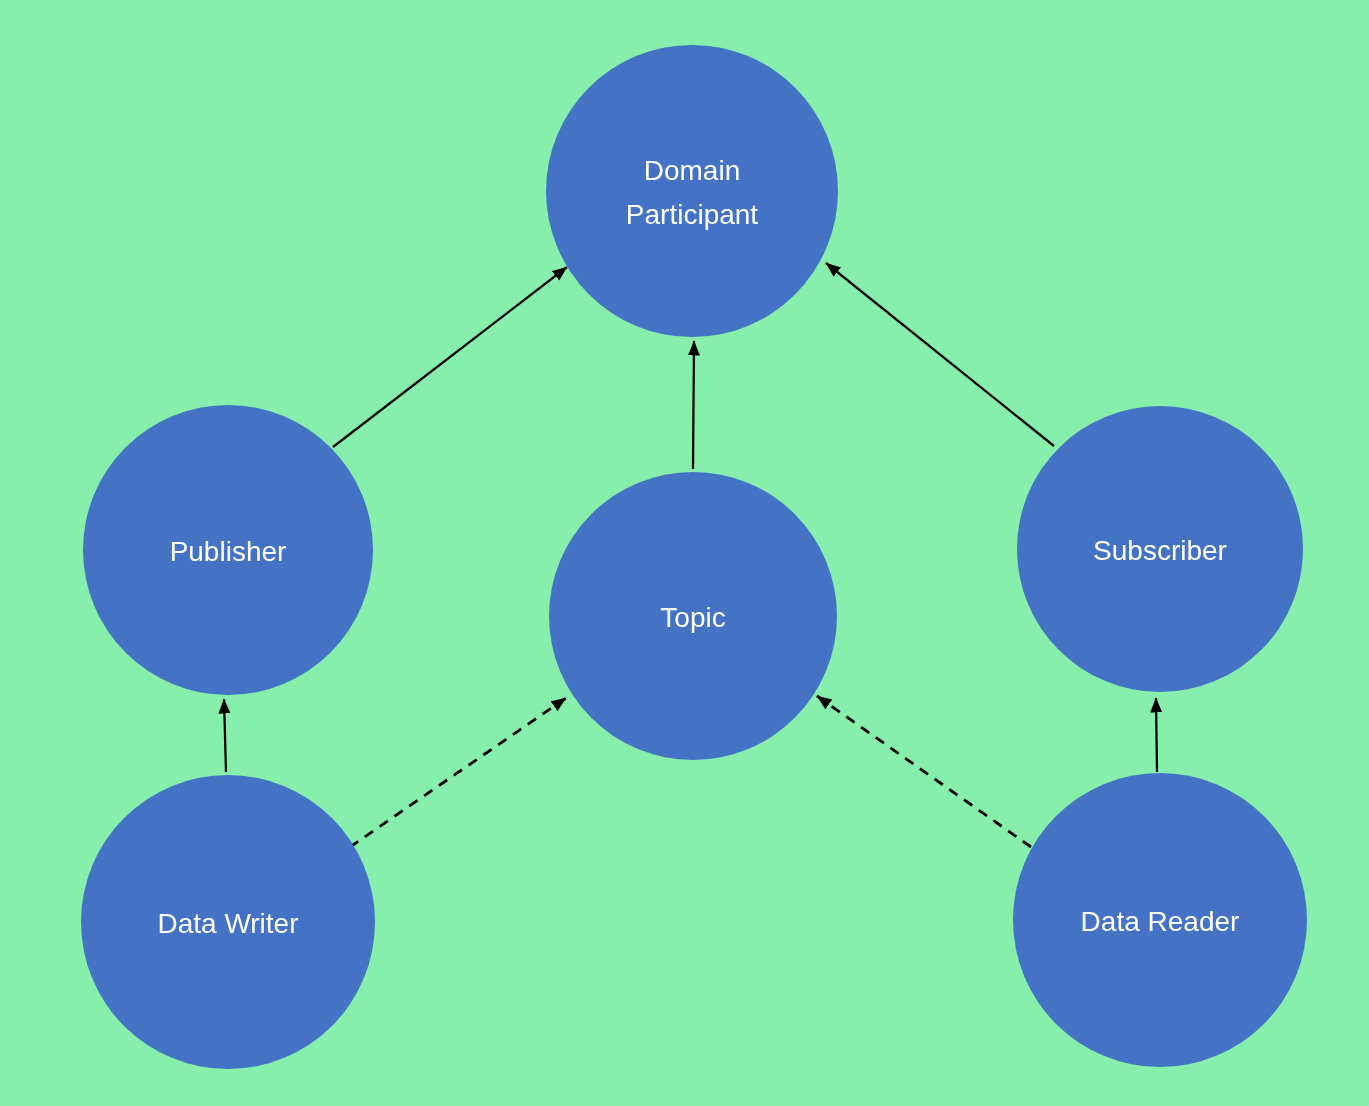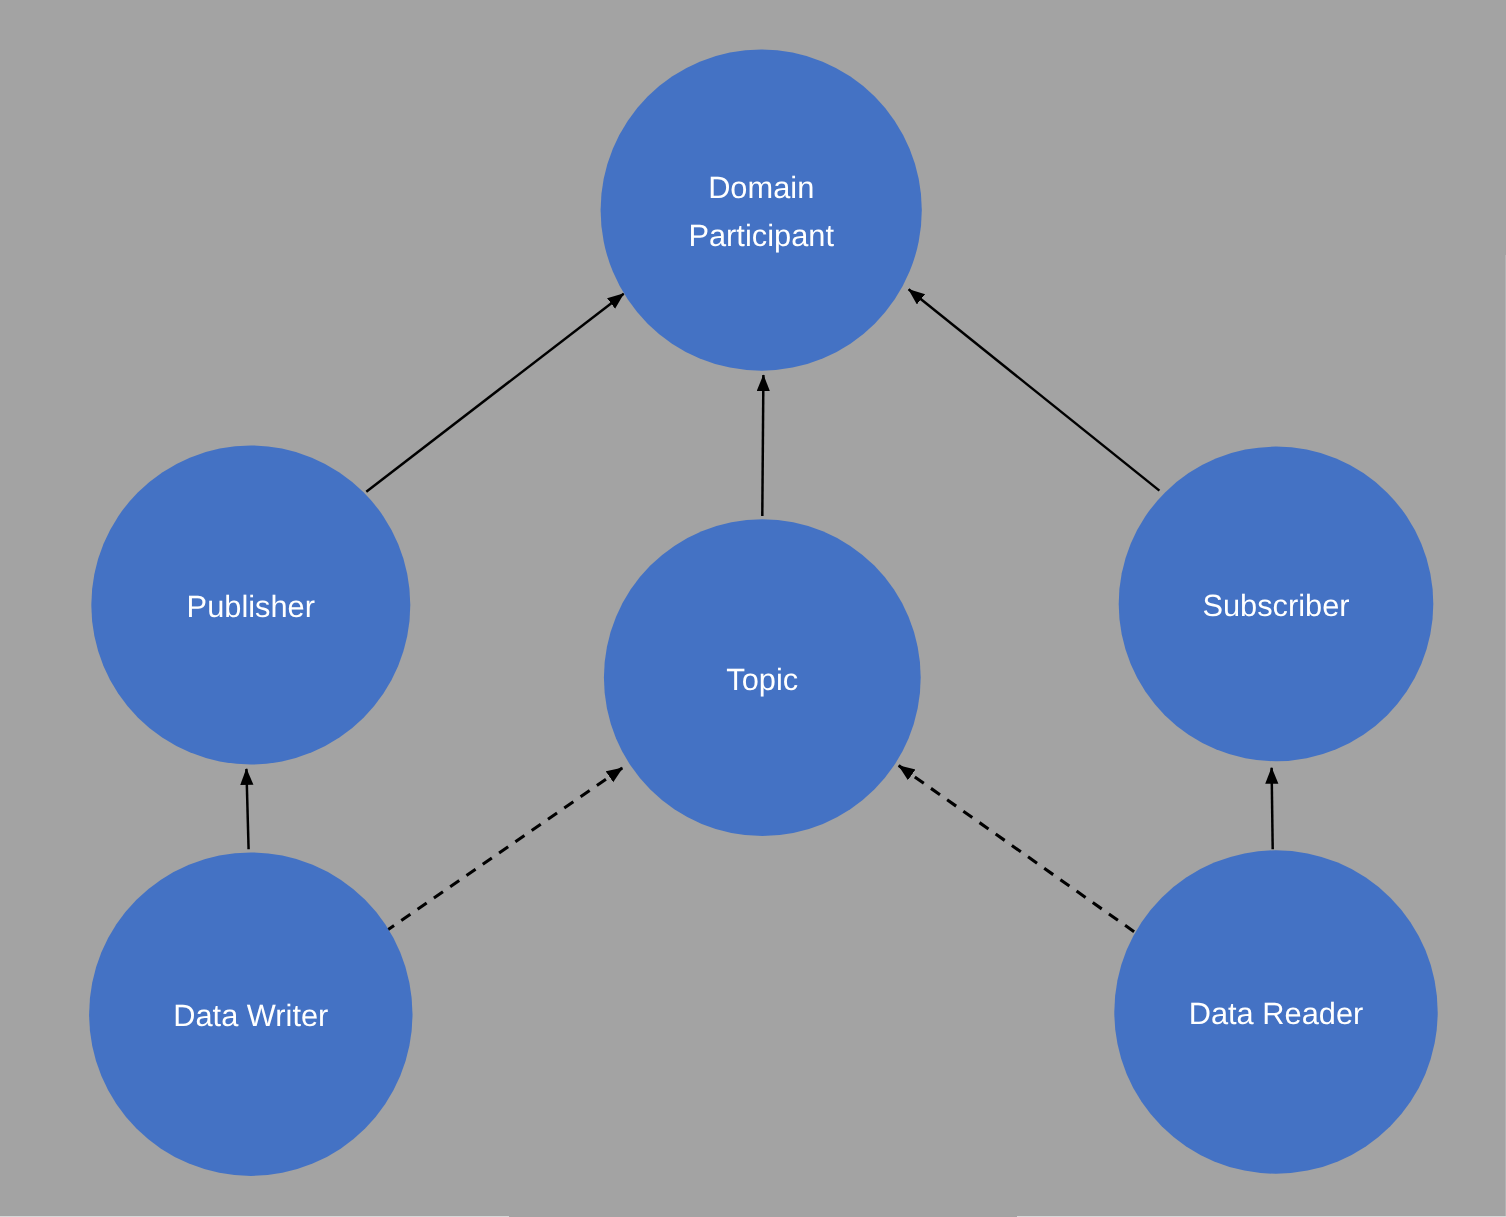--- a/index.html
+++ b/index.html
@@ -4,21 +4,21 @@
 <style>
   html, body {
     margin: 0;
     padding: 0;
     background: #ffffff;
   }
   .canvas {
     position: relative;
     width: 1369px;
     height: 1106px;
-    background: #a3a3a3;
+    background: #86efac;
     overflow: hidden;
   }
   svg { display: block; }
   .node-circle {
     fill: var(--node-fill, #4472c4);
     stroke: none;
   }
   .node-label {
     font-family: "Liberation Sans", "DejaVu Sans", sans-serif;
     font-size: 28px;

